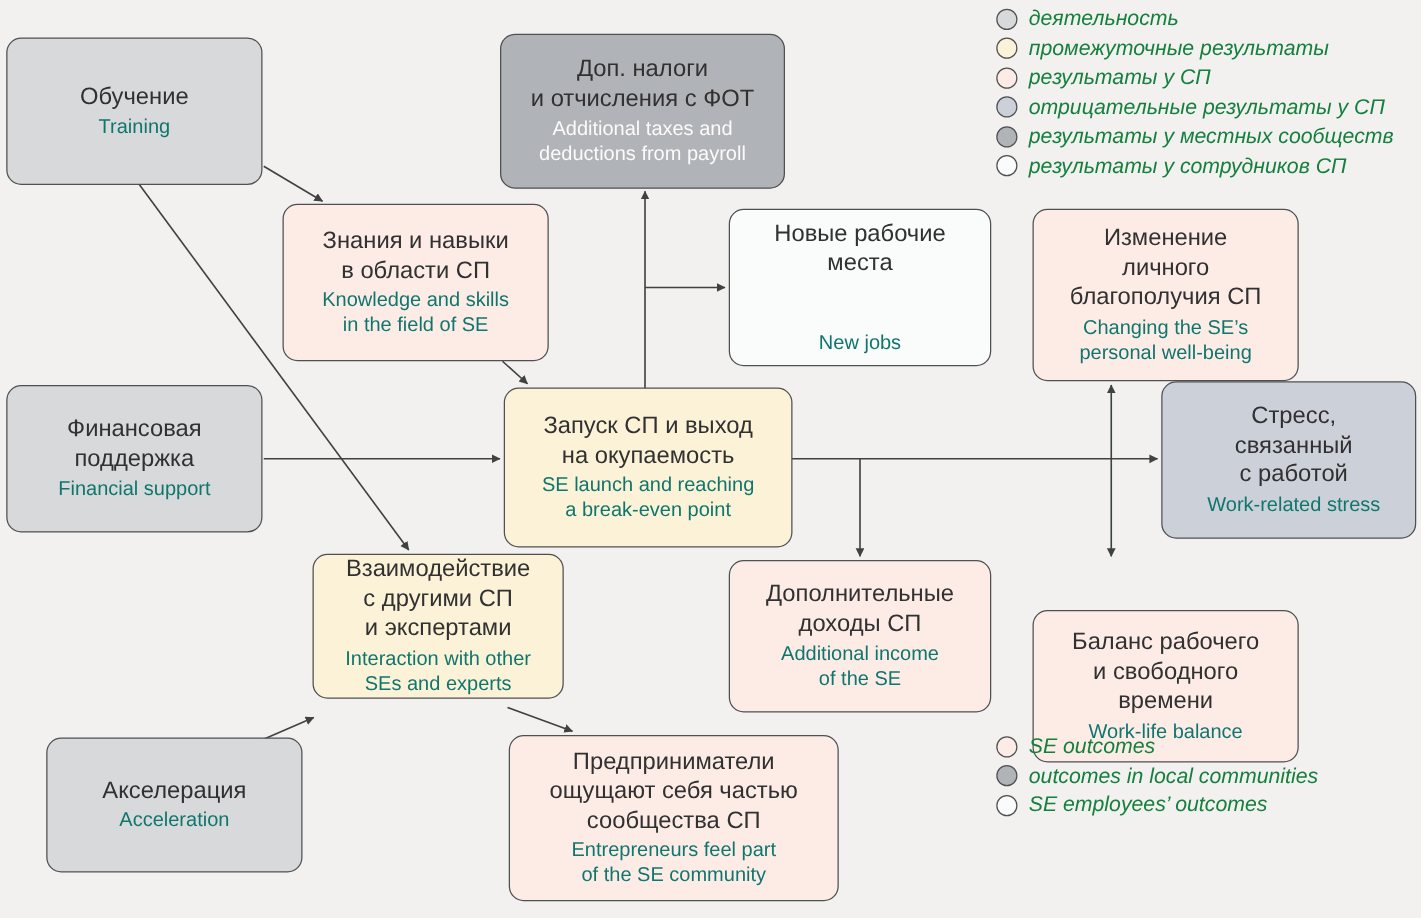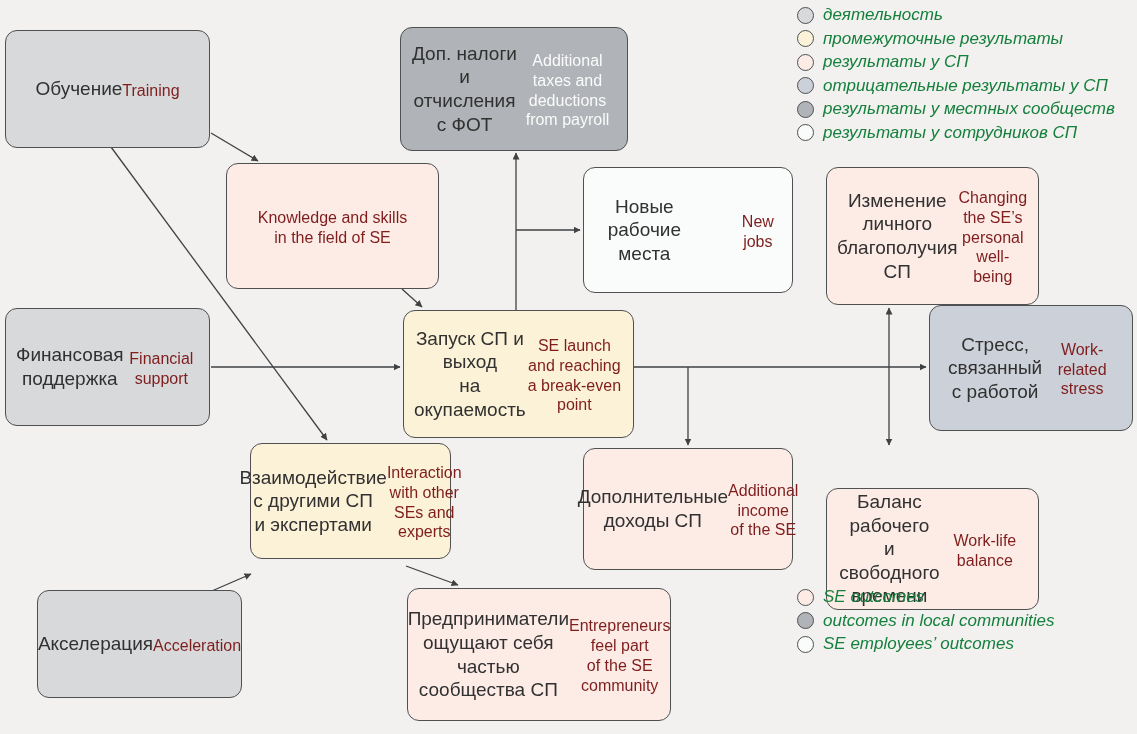--- a/index.html
+++ b/index.html
@@ -9,31 +9,31 @@
     font-family:"Liberation Sans","DejaVu Sans",sans-serif;
     position:relative;
     overflow:hidden;
   }
   .stage { position:absolute; left:0; top:0; width:1137px; height:734px; }
   svg.arrows { position:absolute; left:0; top:0; z-index:1; }
   .node {
     position:absolute; z-index:2;
     border:1.6px solid #4e5052;
     border-radius:12px;
-    display:flex; flex-direction:row;
+    display:flex; flex-direction:column;
     align-items:center; justify-content:center;
     text-align:center;
     padding:8px 10px;
   }
   .node .title {
     font-size:19px; color:#313131;
     white-space:pre-line; line-height:1.24;
   }
   .node .subtitle {
-    font-size:16px; color:#7f1d1d;
+    font-size:16px; color:#0f766e;
     white-space:pre-line; line-height:1.24; margin-top:3px;
   }
   .type-activity            { background:#d7d9db; }
   .type-intermediate        { background:#fcf2d7; }
   .type-se-outcome          { background:#fdece6; }
   .type-negative-se-outcome { background:#ccd0d8; }
   .type-community-outcome   { background:#b0b3b7; }
   .type-employee-outcome    { background:#fafbfb;gap:39px; }
   .node.type-community-outcome .subtitle { color:#fbfbfb; }
   .legend { position:absolute; z-index:2; }
@@ -83,20 +83,22 @@
 поддержка</div>
     <div class="subtitle">Financial support</div>
   </div>
 
   <div class="node type-activity" style="left:5px;top:590px;width:205px;height:108px;margin-left:32px;">
     <div class="title">Акселерация</div>
     <div class="subtitle">Acceleration</div>
   </div>
 
   <div class="node type-se-outcome" style="left:226px;top:163px;width:213px;height:126px;">
+    <div class="title">Знания и навыки
+в области СП</div>
     <div class="subtitle">Knowledge and skills
 in the field of SE</div>
   </div>
 
   <div class="node type-community-outcome" style="left:400px;top:27px;width:228px;height:124px;">
     <div class="title">Доп. налоги
 и отчисления с ФОТ</div>
     <div class="subtitle">Additional taxes and
 deductions from payroll</div>
   </div>

